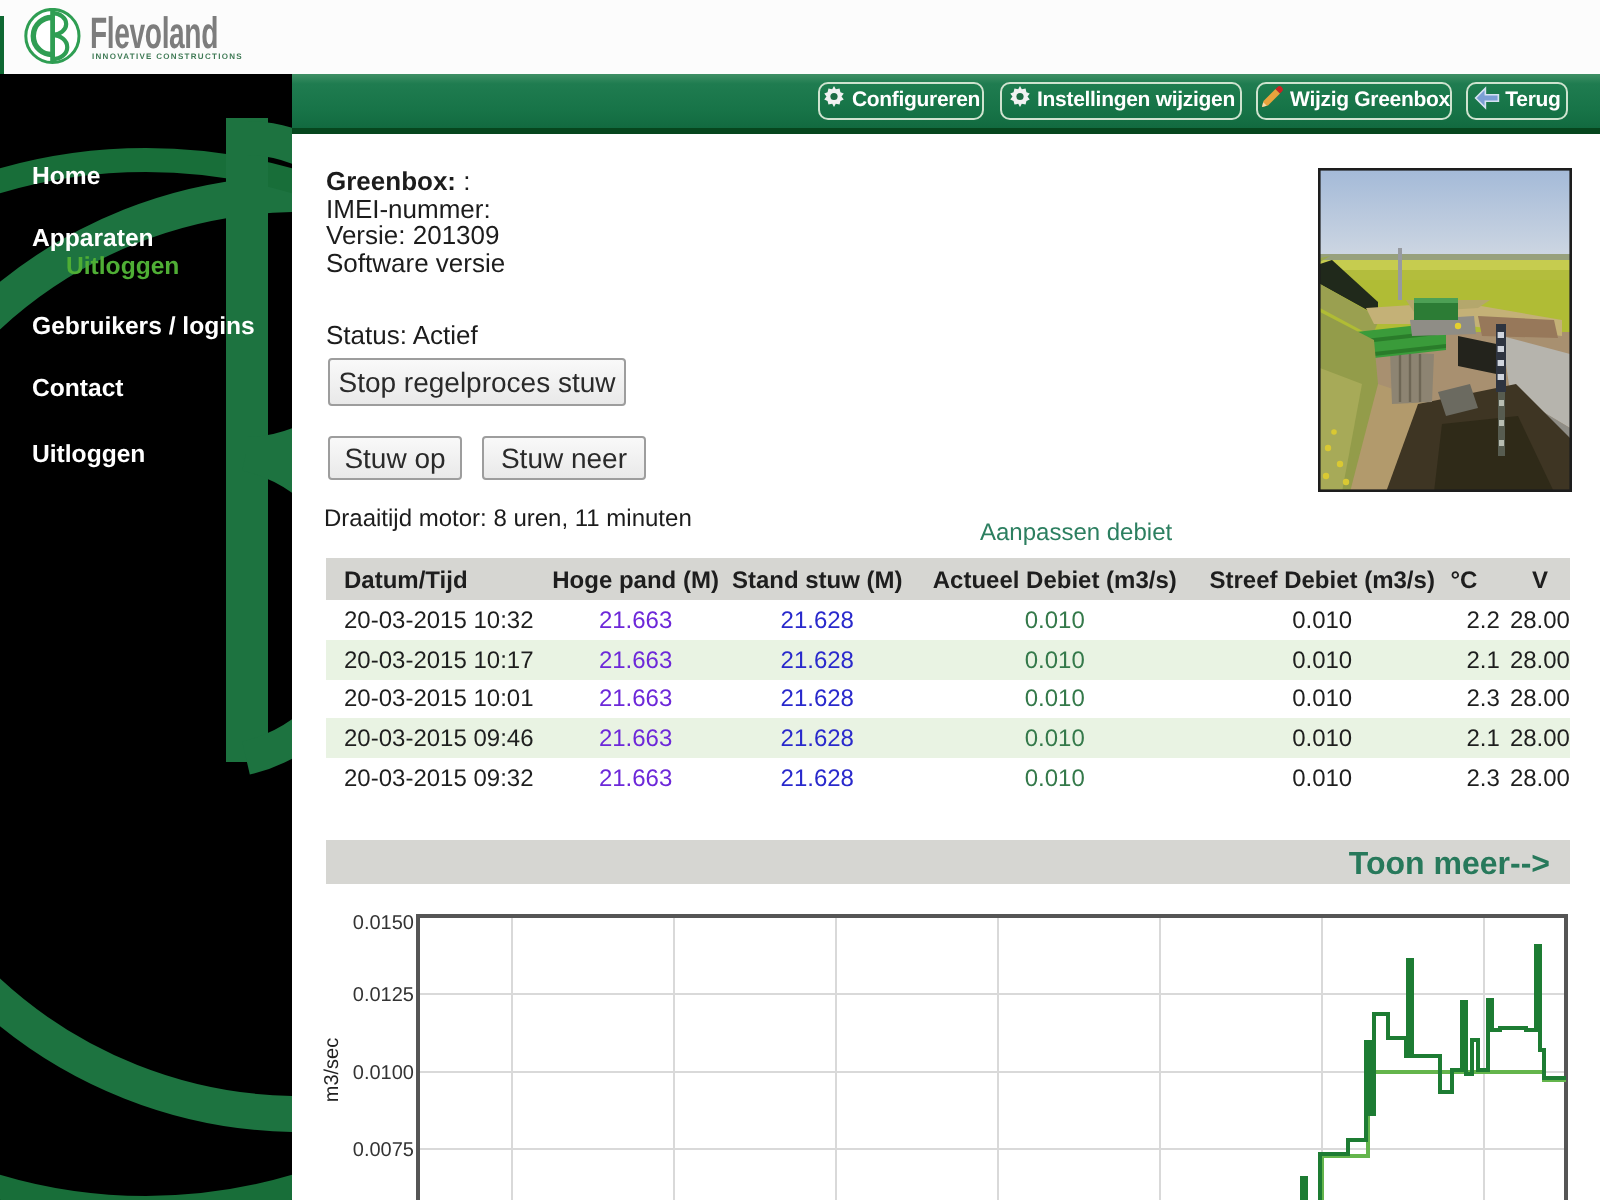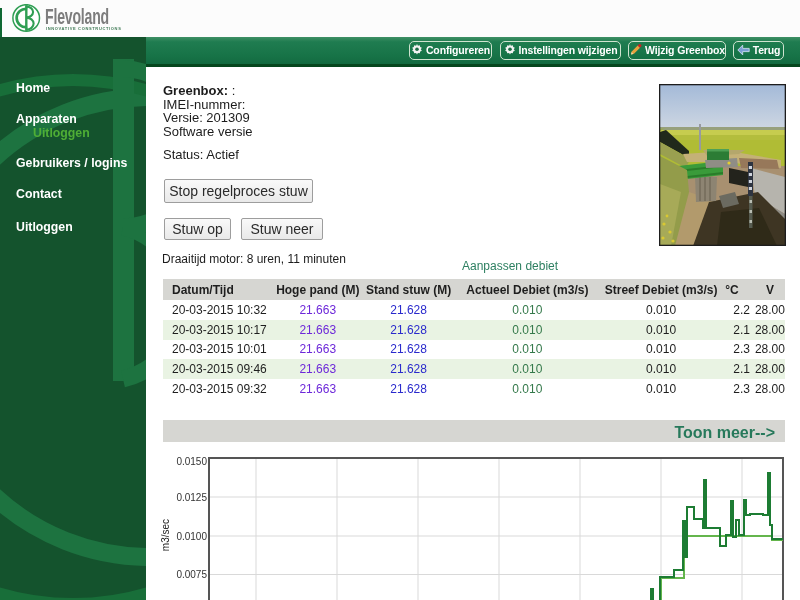--- a/index.html
+++ b/index.html
@@ -7,42 +7,42 @@
 body { font-family:"Liberation Sans",sans-serif; position:relative; background:#fff; overflow:hidden; }
 .abs { position:absolute; }
 
 
 #header { left:0; top:0; width:800px; height:37px; background:#fcfcfc; }
 #leftstrip { left:0; top:8px; width:2px; height:29px; background:#0f6833; }
 #brandname { left:45px; top:4px; font-size:22px; font-weight:bold; color:#7d7d7d; transform:scaleX(0.64); transform-origin:left top; letter-spacing:-0.3px; }
 #brandsub { left:46px; top:25.5px; font-size:8px; font-weight:bold; color:#3f7a55; letter-spacing:1.3px; transform:scale(0.5); transform-origin:left top; }
 
 
-#sidebar { left:0; top:37px; width:146px; height:563px; background:#14532d; overflow:hidden; }
+#sidebar { left:0; top:37px; width:146px; height:563px; background:#000000; overflow:hidden; }
 #sidebar .menu { position:absolute; left:16px; color:#fff; font-weight:bold; font-size:12.3px; }
 #menu-green { position:absolute; left:33px; color:#4fae35; font-weight:bold; font-size:12.3px; }
 
 
 #topbar { left:146px; top:37px; width:654px; height:30px;
   background:linear-gradient(180deg,#3f9065 0%,#1f7c50 18%,#177347 70%,#126a40 100%);
   border-bottom:3px solid #06461e; }
 .tbtn { position:absolute; top:4px; height:19px; border:1px solid #cfe3cf; border-radius:5px;
   color:#fff; font-weight:bold; font-size:10.5px; line-height:17px; text-align:center; letter-spacing:-0.15px;
   background:linear-gradient(180deg,#1e7d4f,#137044); white-space:nowrap; }
 .tbtn svg { vertical-align:-2px; margin-right:3px; }
 
 
 .txt { font-size:13px; color:#1c1c1c; }
 #info { left:163px; top:84px; line-height:13.5px; }
-#status { left:163px; top:147px; }
+#status { left:163px; top:160px; }
 .gbtn { position:absolute; border:1px solid #9d9d9d; border-radius:2px;
   background:linear-gradient(180deg,#f9f9f9,#e9e9e9); color:#2a2a2a;
   font-size:14px; text-align:center; font-family:"Liberation Sans",sans-serif; }
 #draai { left:162px; top:252px; font-size:12px; color:#1c1c1c; }
-#aanpassen { left:462px; top:259px; font-size:12px; color:#2c7f60; }
+#aanpassen { left:490px; top:259px; font-size:12px; color:#2c7f60; }
 
 
 #tbl { left:163px; top:279px; width:622px; border-collapse:collapse; font-size:12px; color:#1e1e1e; }
 #tbl th { background:#d6d6d2; font-weight:bold; height:21px; text-align:center; padding:0; }
 #tbl td { height:19.8px; text-align:center; padding:0; }
 #tbl .c1 { text-align:left; padding-left:9px; width:107px; }
 #tbl .c2 { width:96px; }
 #tbl .c3 { width:86px; }
 #tbl .c4 { width:152px; }
 #tbl .c5 { width:116px; }

